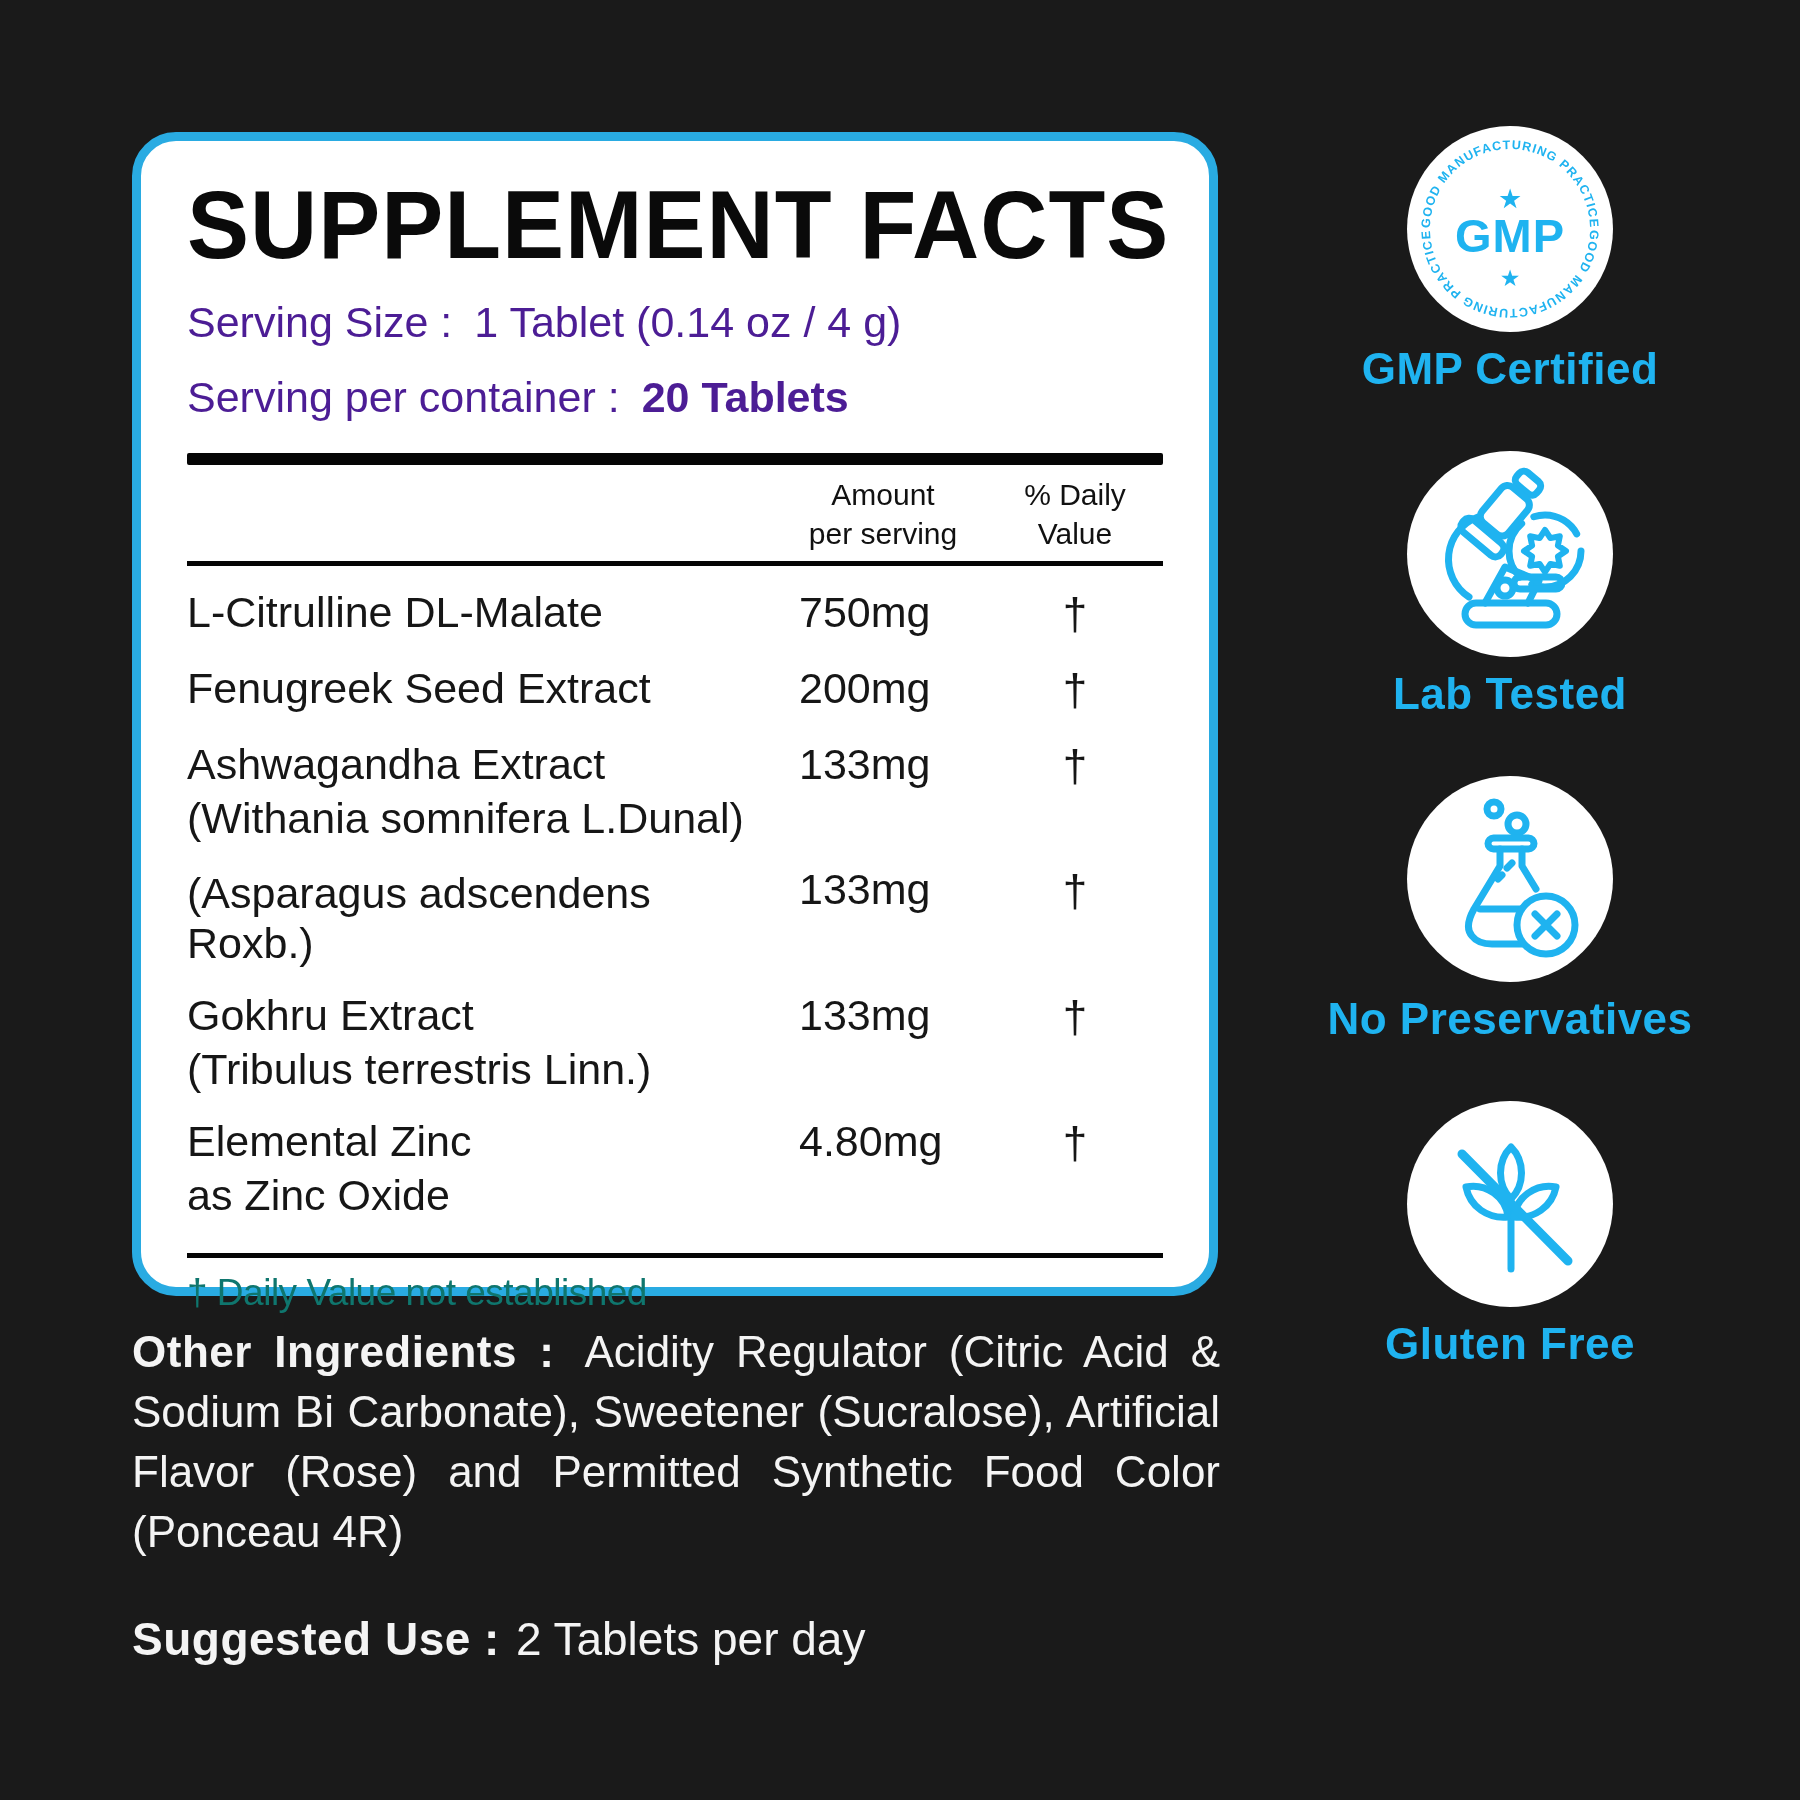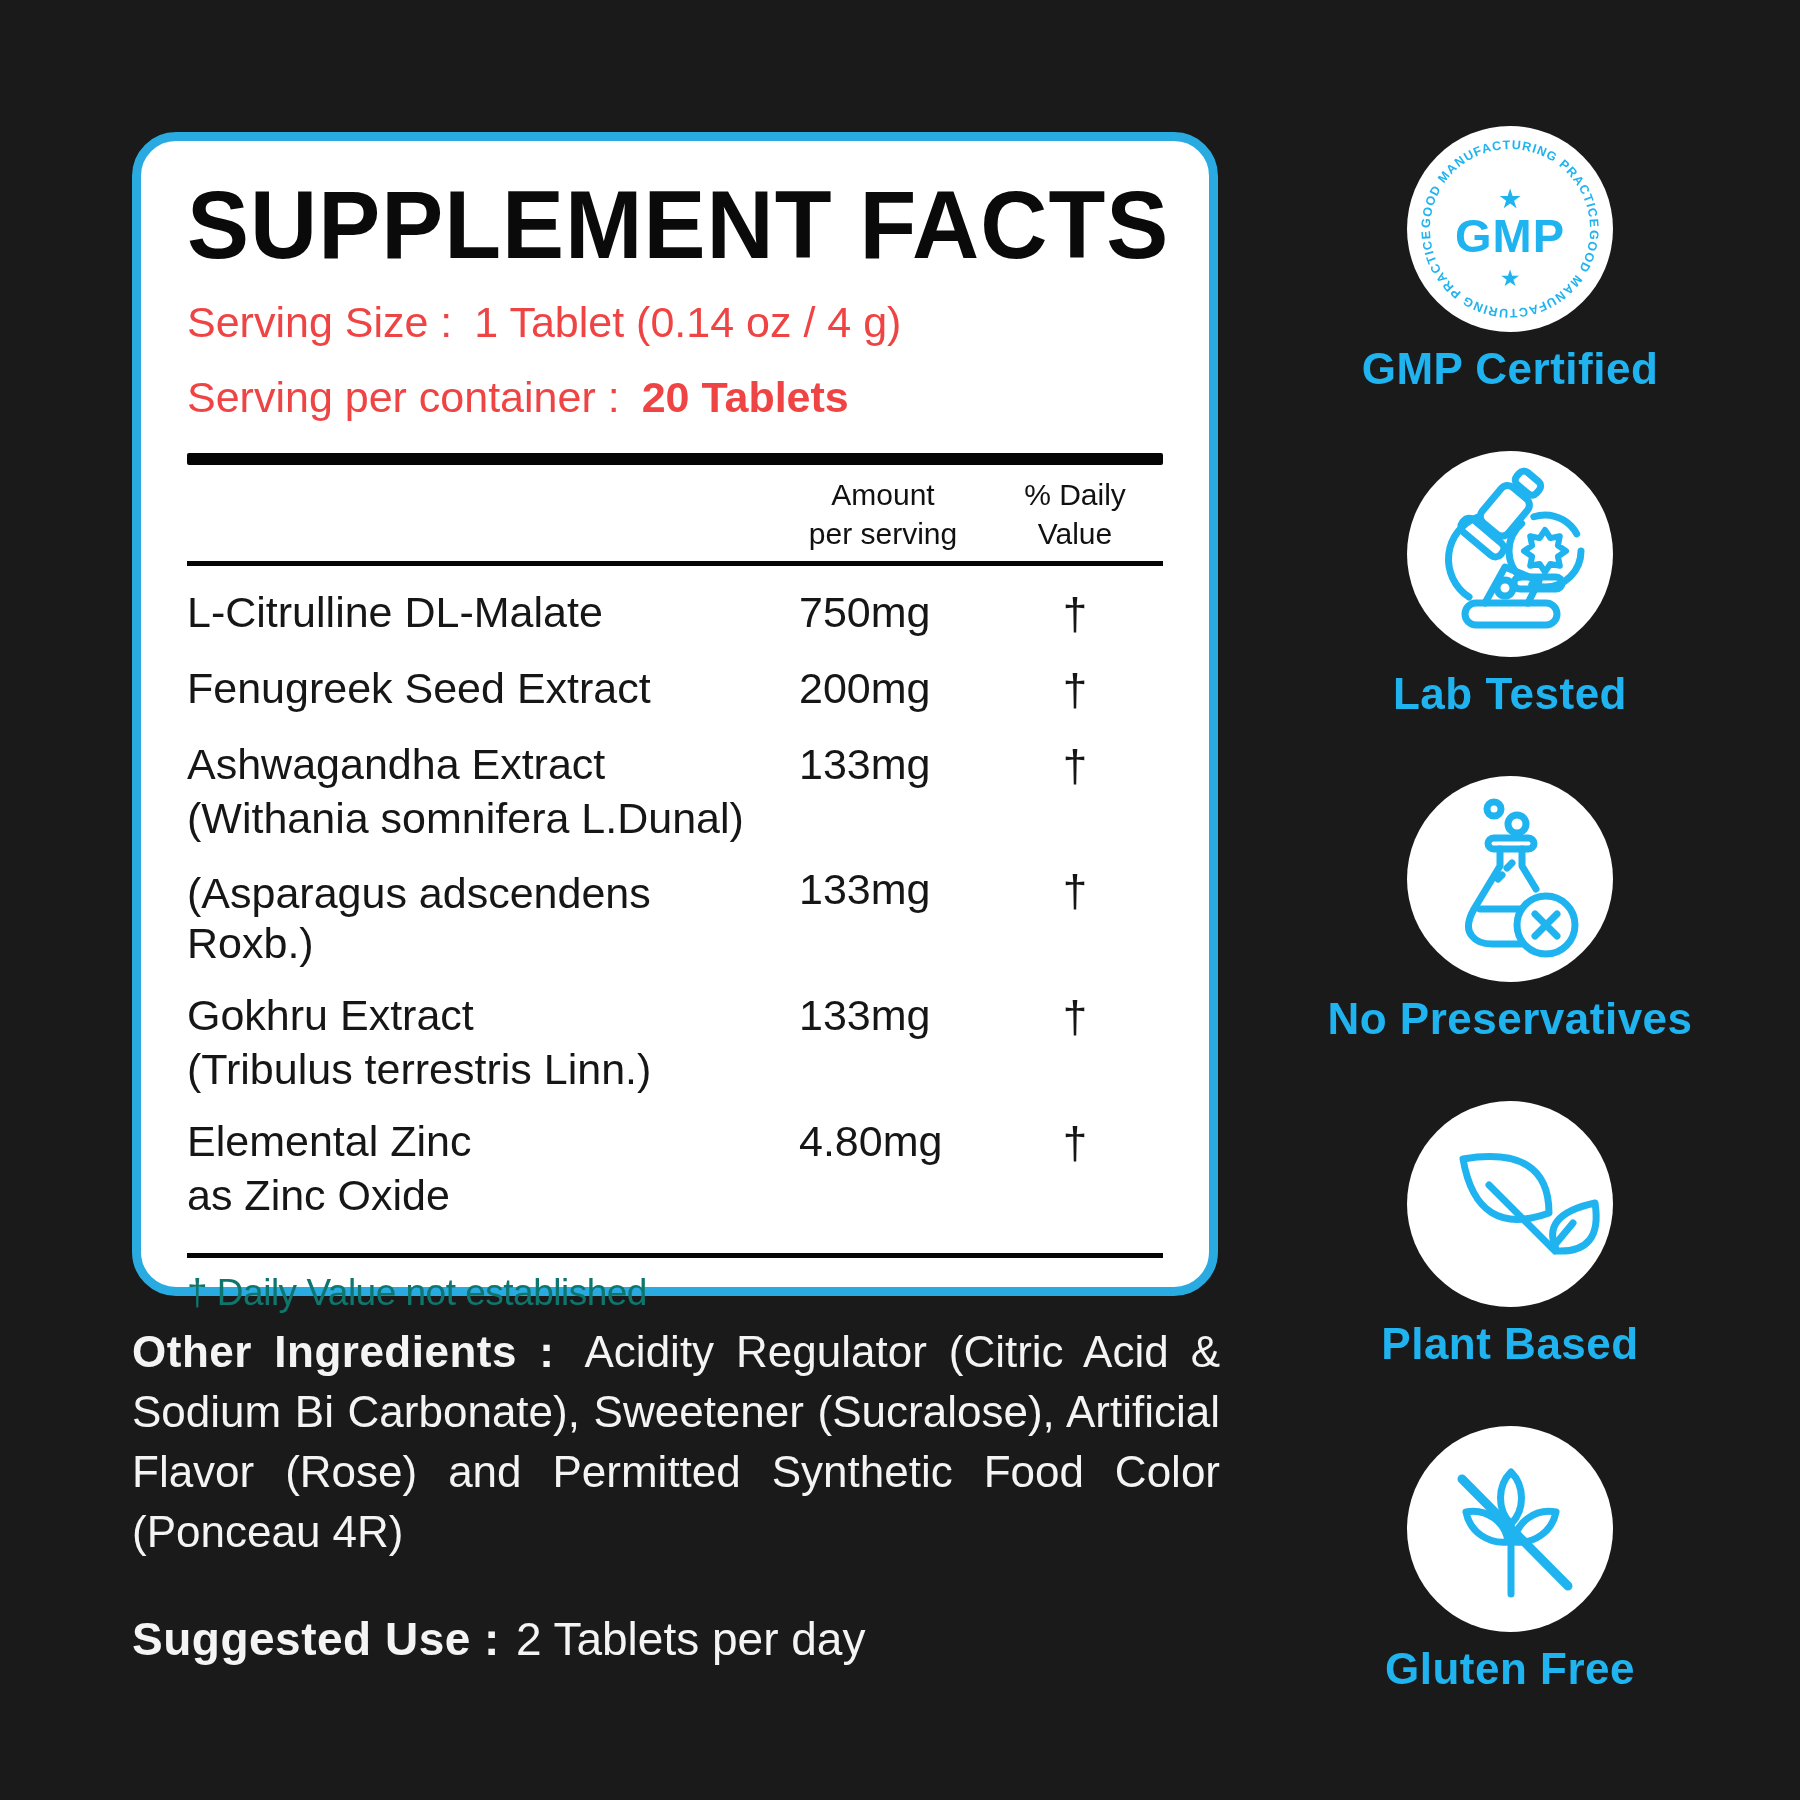--- a/index.html
+++ b/index.html
@@ -37,21 +37,21 @@
     margin-top:14px;
     white-space:nowrap;
     color:#0a0a0a;
     transform:scaleY(1.04);
     transform-origin:left top;
   }
   .serving-line{
     font-size:43px;
     line-height:1.15;
     margin-top:28px;
-    color:#ef4444;
+    color:#4c1d95;
   }
   .serving-line.second{margin-top:26px;}
   .serving-line .value{margin-left:22px;}
   .serving-line .value-bold{margin-left:22px;font-weight:bold;}
   .bar-thick{height:12px;background:#050505;margin-top:30px;border-radius:2px;}
   .bar-thin{height:5px;background:#050505;margin-top:8px;}
   .bar-end{height:5px;background:#050505;margin-top:32px;}
 
   .tgrid{
     display:grid;
@@ -267,32 +267,20 @@
         <path d="M 115 73 L 115 90 L 129 113"></path>
         <path d="M 73 133 L 125 133"></path>
         <path d="M 100 92 l 5 -5 M 91 103 l 4 -4"></path>
       </g>
       <circle cx="139" cy="149" r="29" class="fillWS"></circle>
       <path class="stroke" d="M 128 138 L 150 160 M 150 138 L 128 160"></path>
     </svg>
     <div class="badge-label">No Preservatives</div>
   </div>
 
-  <div class="badge">
-    <svg class="badge-circle" viewBox="0 0 206 206">
-      <circle cx="103" cy="103" r="103" class="fillW"></circle>
-      <g class="stroke" stroke-width="10">
-        <path d="M 56 58 Q 142 44 142 112 Q 70 138 56 58 Z"></path>
-        <path d="M 82 84 L 148 150"></path>
-        <path d="M 188 102 Q 196 152 150 150 Q 132 114 188 102 Z"></path>
-        <path d="M 166 122 L 146 146"></path>
-      </g>
-    </svg>
-    <div class="badge-label">Plant Based</div>
-  </div>
 
   <div class="badge">
     <svg class="badge-circle" viewBox="0 0 206 206">
       <circle cx="103" cy="103" r="103" class="fillW"></circle>
       <g class="stroke" stroke-width="8">
         <path d="M 104 100 L 104 168"></path>
         <path d="M 104 98 C 90 84 90 60 104 46 C 118 60 118 84 104 98 Z"></path>
         <path d="M 101 116 C 81 118 63 106 59 86 C 79 82 99 96 101 116 Z"></path>
         <path d="M 107 116 C 127 118 145 106 149 86 C 129 82 109 96 107 116 Z"></path>
         <path d="M 55 53 L 161 160" stroke-width="9"></path>

